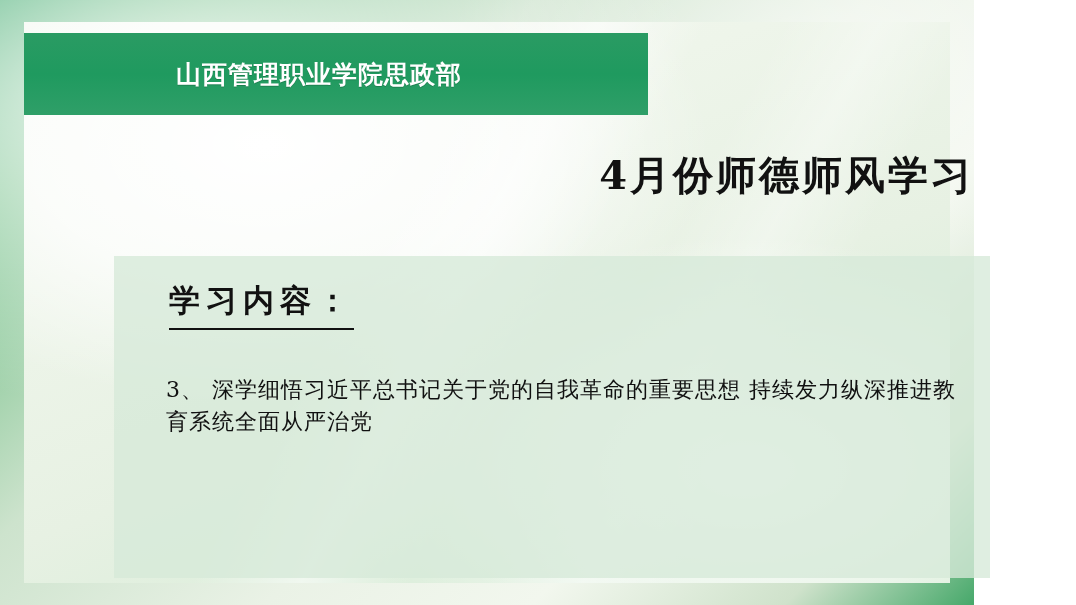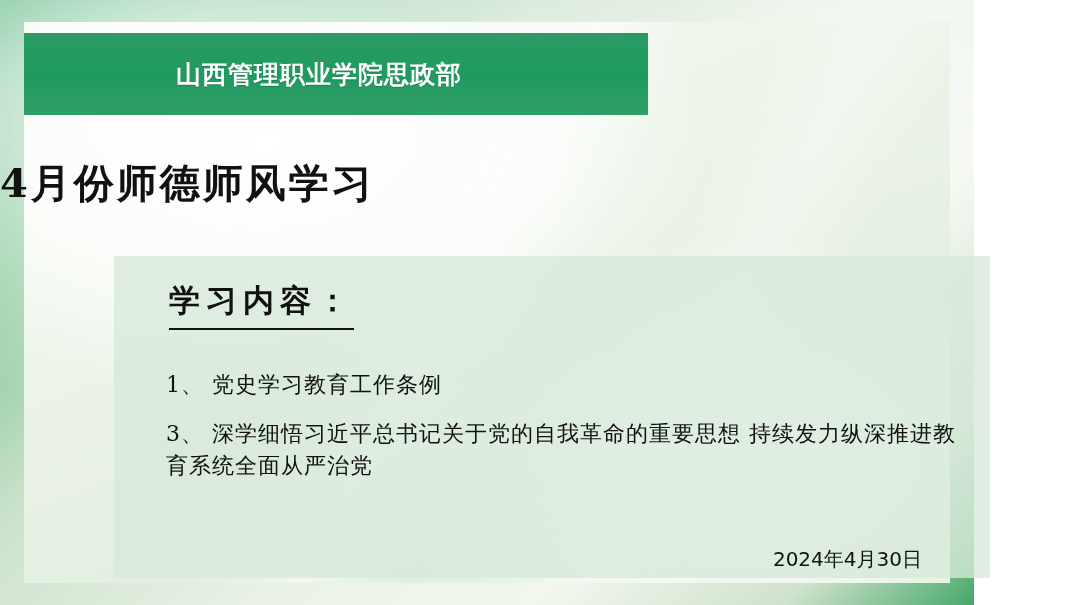--- a/index.html
+++ b/index.html
@@ -69,22 +69,22 @@
     letter-spacing: 1px;
     margin-left: 152px;
     font-family: "DejaVu Serif", "Liberation Serif", serif;
     text-shadow: 0 1px 0 rgba(0,0,0,0.18);
   }
 
   .slide-title {
     position: absolute;
     left: 0;
     right: 0;
-    top: 156px;
-    text-align: left;
+    top: 148px;
+    text-align: right;
     font-size: 40px;
     font-weight: bold;
     color: #111111;
     letter-spacing: 3px;
     font-family: "DejaVu Serif", "Liberation Serif", serif;
   }
 
   .content-box {
     position: absolute;
     left: 114px;
@@ -144,19 +144,17 @@
   <div class="header-band">
     <div class="header-title">山西管理职业学院思政部</div>
   </div>
 
   <div class="slide-title">4月份师德师风学习</div>
 
   <div class="content-box">
     <div class="content-heading">学习内容：</div>
 
     <div class="list">
-      <div class="list-item">1、 党史学习教育工作条例</div>
       <div class="list-item wrap">3、 深学细悟习近平总书记关于党的自我革命的重要思想 持续发力纵深推进教育系统全面从严治党</div>
     </div>
   </div>
 
-  <div class="date-stamp">2024年4月30日</div>
 </div>
 
 </body></html>

